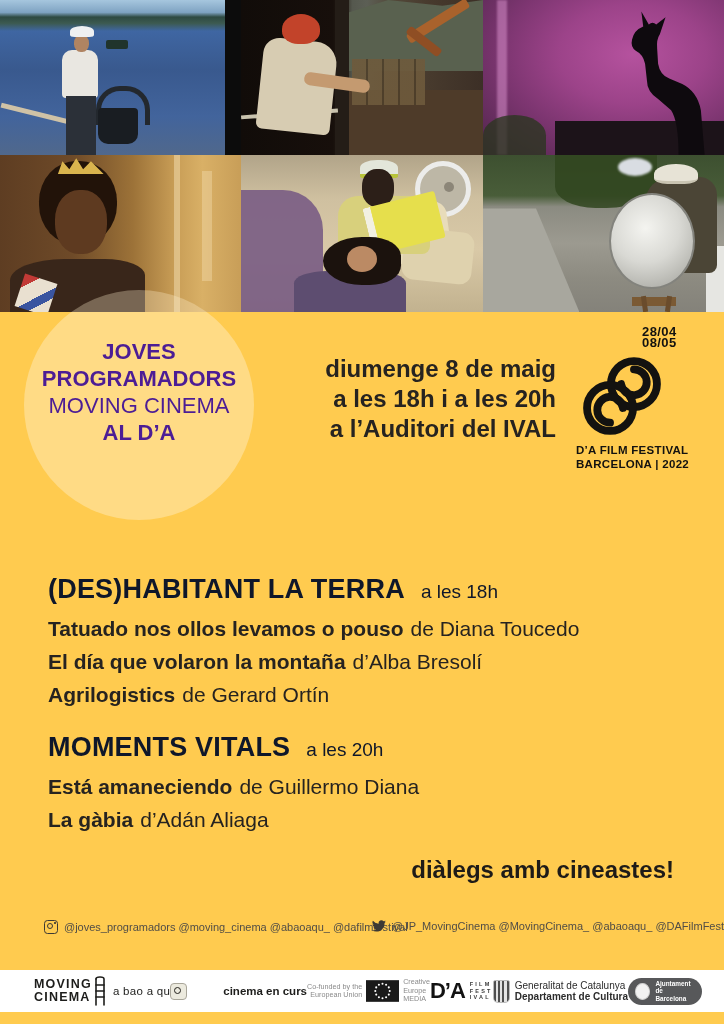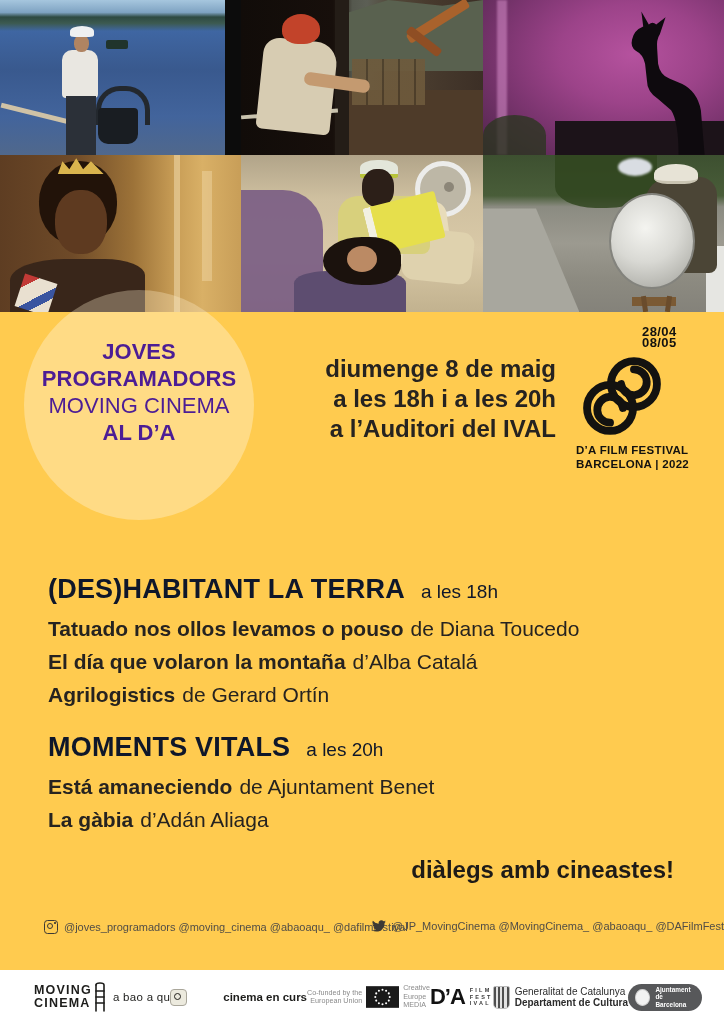--- a/index.html
+++ b/index.html
@@ -115,21 +115,21 @@
   .tagline{position:absolute;right:50px;top:544px;color:#1e1b18;font-size:24px;font-weight:700;}
 
   .social{position:absolute;top:608px;left:0;width:724px;height:22px;color:#514d46;font-size:11px;}
   .social .grp{position:absolute;top:0;display:flex;align-items:center;gap:6px;white-space:nowrap;}
   .g-ig{left:44px;} .g-tw{left:372px;}
   .ig{width:12px;height:12px;border:1.6px solid #3c3934;border-radius:3.5px;position:relative;display:inline-block;}
   .ig .lens{position:absolute;left:2.4px;top:2.4px;width:4px;height:4px;border:1.4px solid #3c3934;border-radius:50%;}
   .ig .dot{position:absolute;right:1px;top:1px;width:1.6px;height:1.6px;background:#3c3934;border-radius:50%;}
 
   
-  .footer{position:absolute;top:970px;left:0;width:724px;height:54px;background:#fff;
+  .footer{position:absolute;top:970px;left:0;width:724px;height:42px;background:#fff;
      display:flex;align-items:center;justify-content:space-between;padding:0 22px 0 34px;box-sizing:border-box;}
   .fitem{display:flex;align-items:center;gap:5px;flex-shrink:0;}
   .mc{font-size:12.5px;font-weight:800;letter-spacing:1.2px;line-height:13px;color:#1d1d1b;}
   .abq-txt{font-size:11.5px;color:#1d1d1b;letter-spacing:.3px;}
   .cec-ic{width:15px;height:15px;background:#eceade;border:1px solid #a9a69a;border-radius:4px;position:relative;}
   .cec-ic span{position:absolute;left:2.5px;top:3.5px;width:5px;height:5px;border:1.8px solid #23211d;border-radius:50%;}
   .cec-txt{font-size:11.5px;font-weight:700;color:#1d1d1b;margin-left:31px;}
   .eu{display:flex;align-items:center;gap:4px;}
   .eu .txt{font-size:7.2px;line-height:8.5px;color:#8a8a8a;}
   .da-big{font-size:22px;font-weight:900;letter-spacing:-1px;color:#121212;}
@@ -249,29 +249,29 @@
         <div>D’A FILM FESTIVAL</div>
         <div>BARCELONA | 2022</div>
       </div>
     </div>
 
     <div class="session" style="top:262px;">
       <span class="t">(DES)HABITANT LA TERRA</span><span class="h">a les 18h</span>
     </div>
     <div class="films" style="top:300px;">
       <div><span class="ft">Tatuado nos ollos levamos o pouso</span><span class="fc">de Diana Toucedo</span></div>
-      <div><span class="ft">El día que volaron la montaña</span><span class="fc">d’Alba Catalá</span></div>
+      <div><span class="ft">El día que volaron la montaña</span><span class="fc">d’Alba Bresolí</span></div>
       <div><span class="ft">Agrilogistics</span><span class="fc">de Gerard Ortín</span></div>
     </div>
 
     <div class="session" style="top:420px;">
       <span class="t">MOMENTS VITALS</span><span class="h">a les 20h</span>
     </div>
     <div class="films" style="top:458px;">
-      <div><span class="ft">Está amaneciendo</span><span class="fc">de Ajuntament Benet</span></div>
+      <div><span class="ft">Está amaneciendo</span><span class="fc">de Guillermo Diana</span></div>
       <div><span class="ft">La gàbia</span><span class="fc">d’Adán Aliaga</span></div>
     </div>
 
     <div class="tagline">diàlegs amb cineastes!</div>
 
     <div class="social">
       <span class="grp g-ig">
         <span class="ig">
             <span class="lens"></span>
             <span class="dot"></span>

